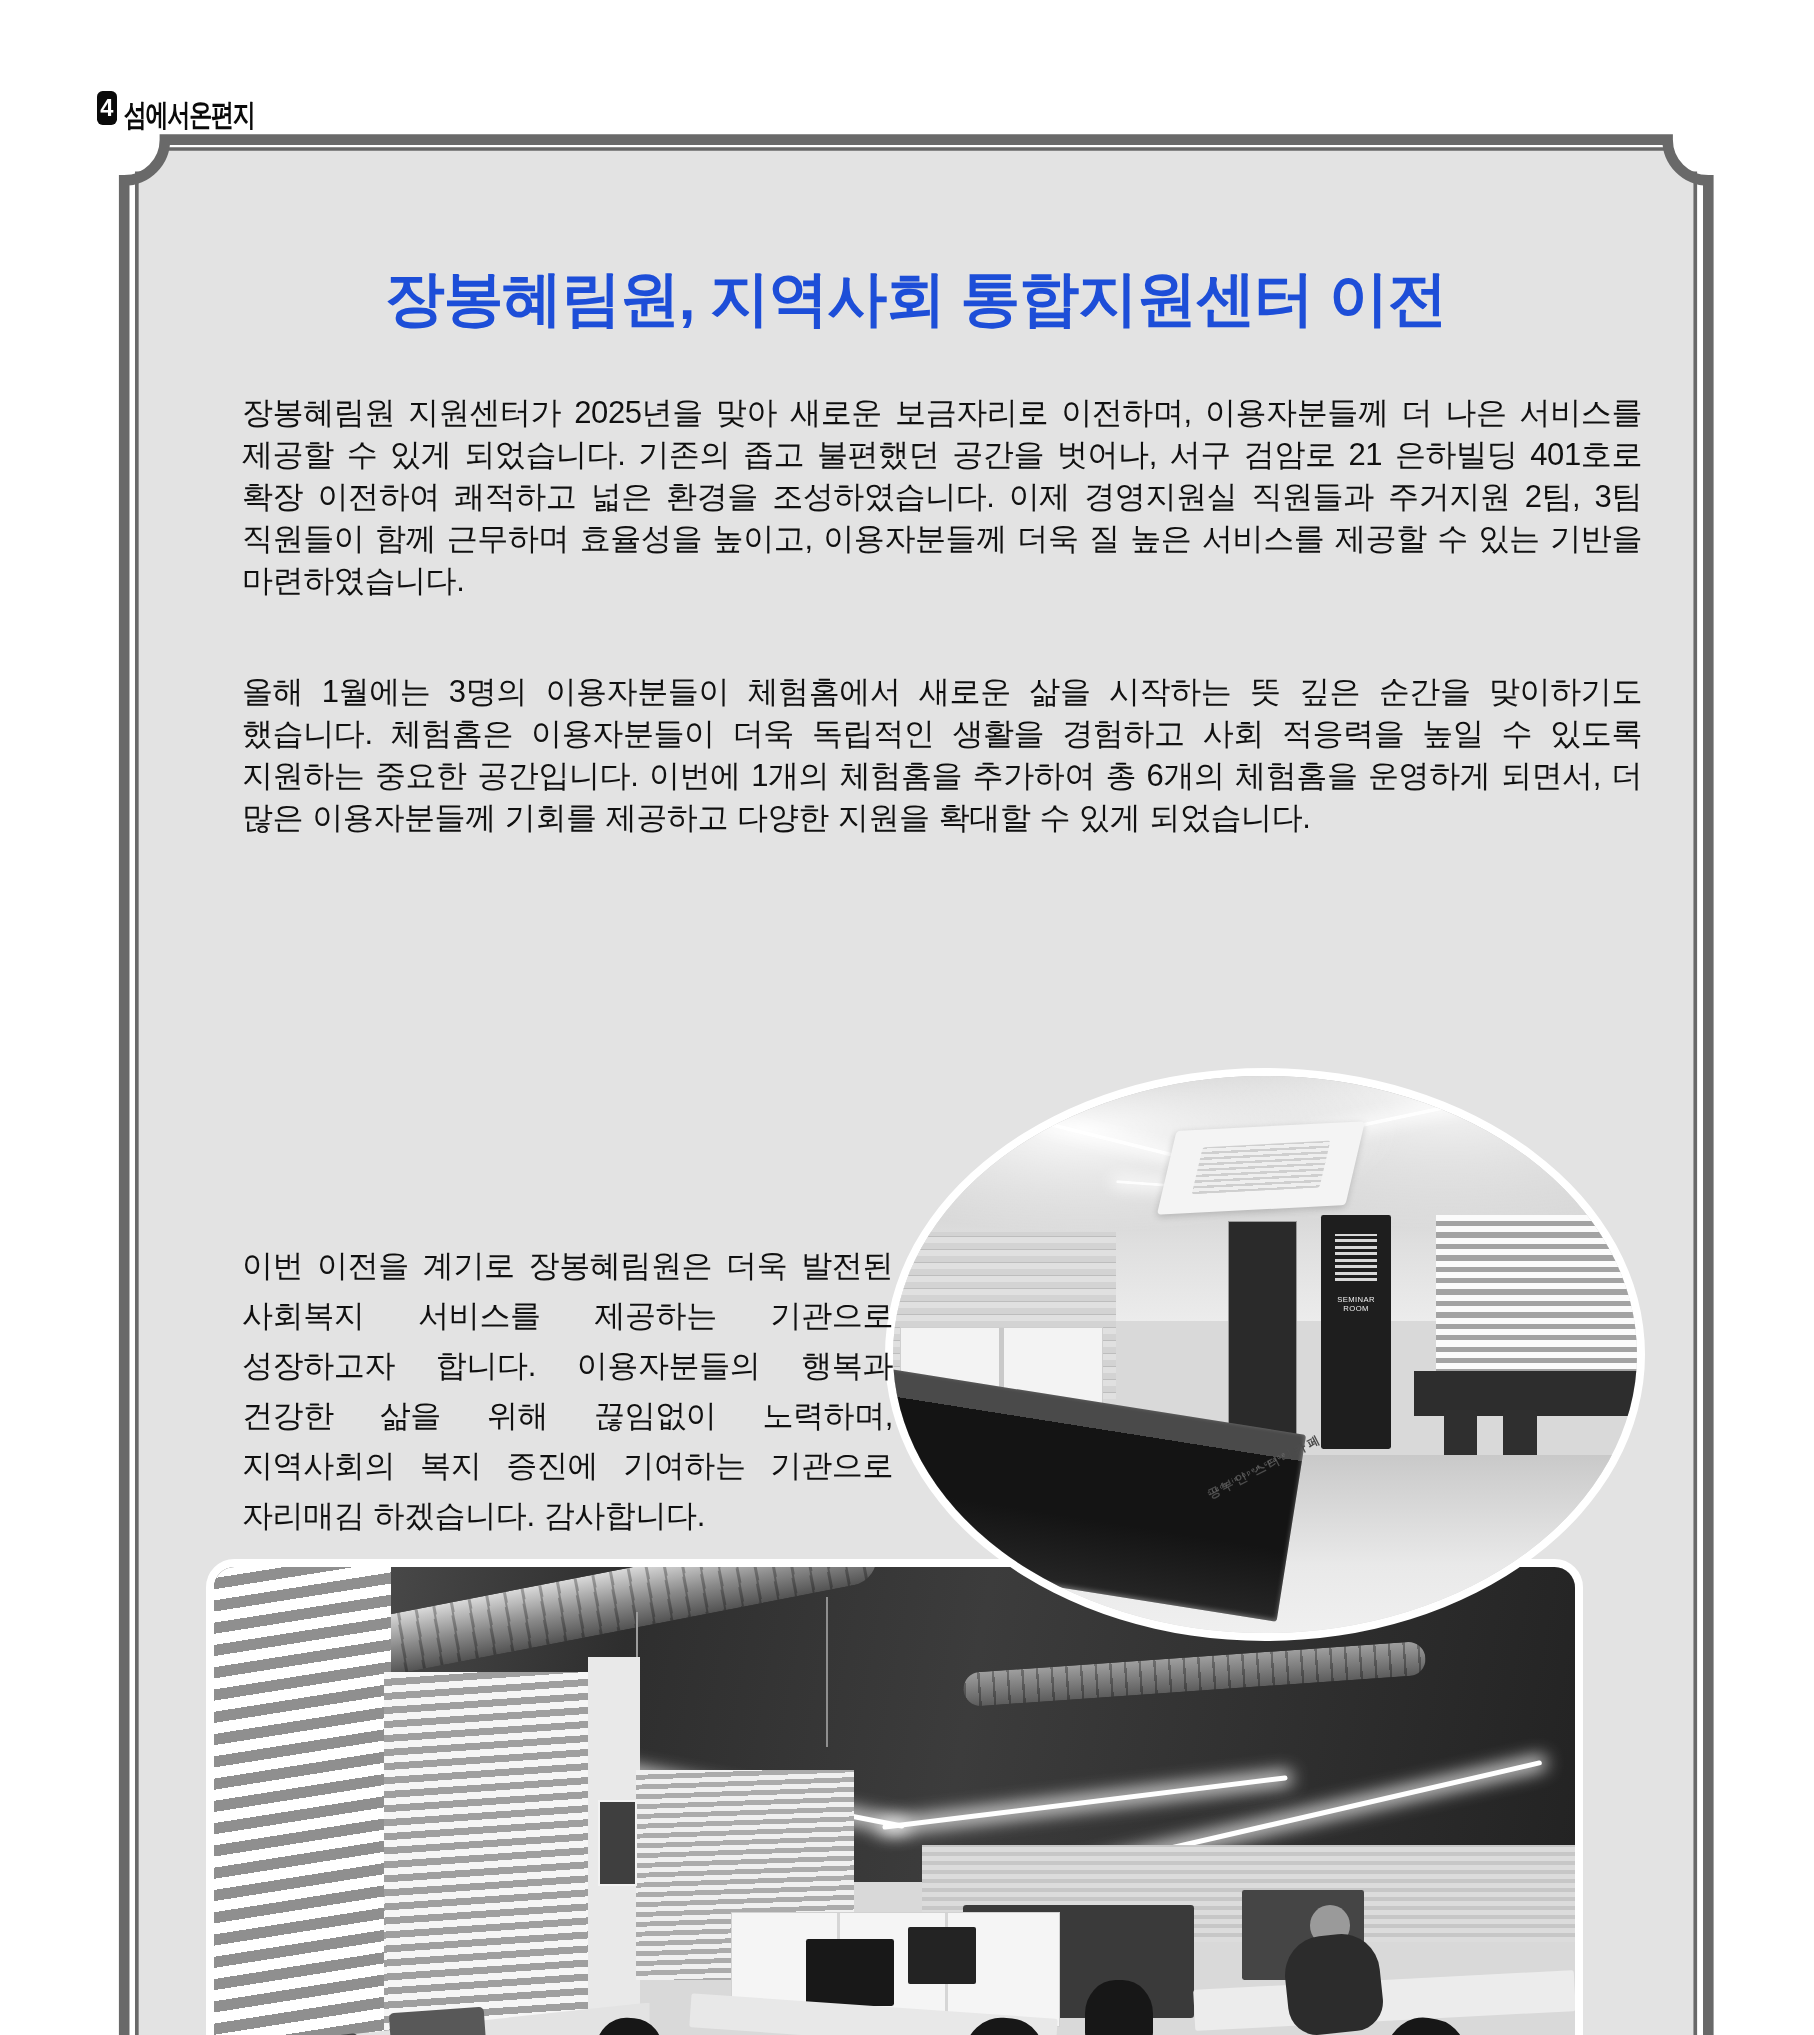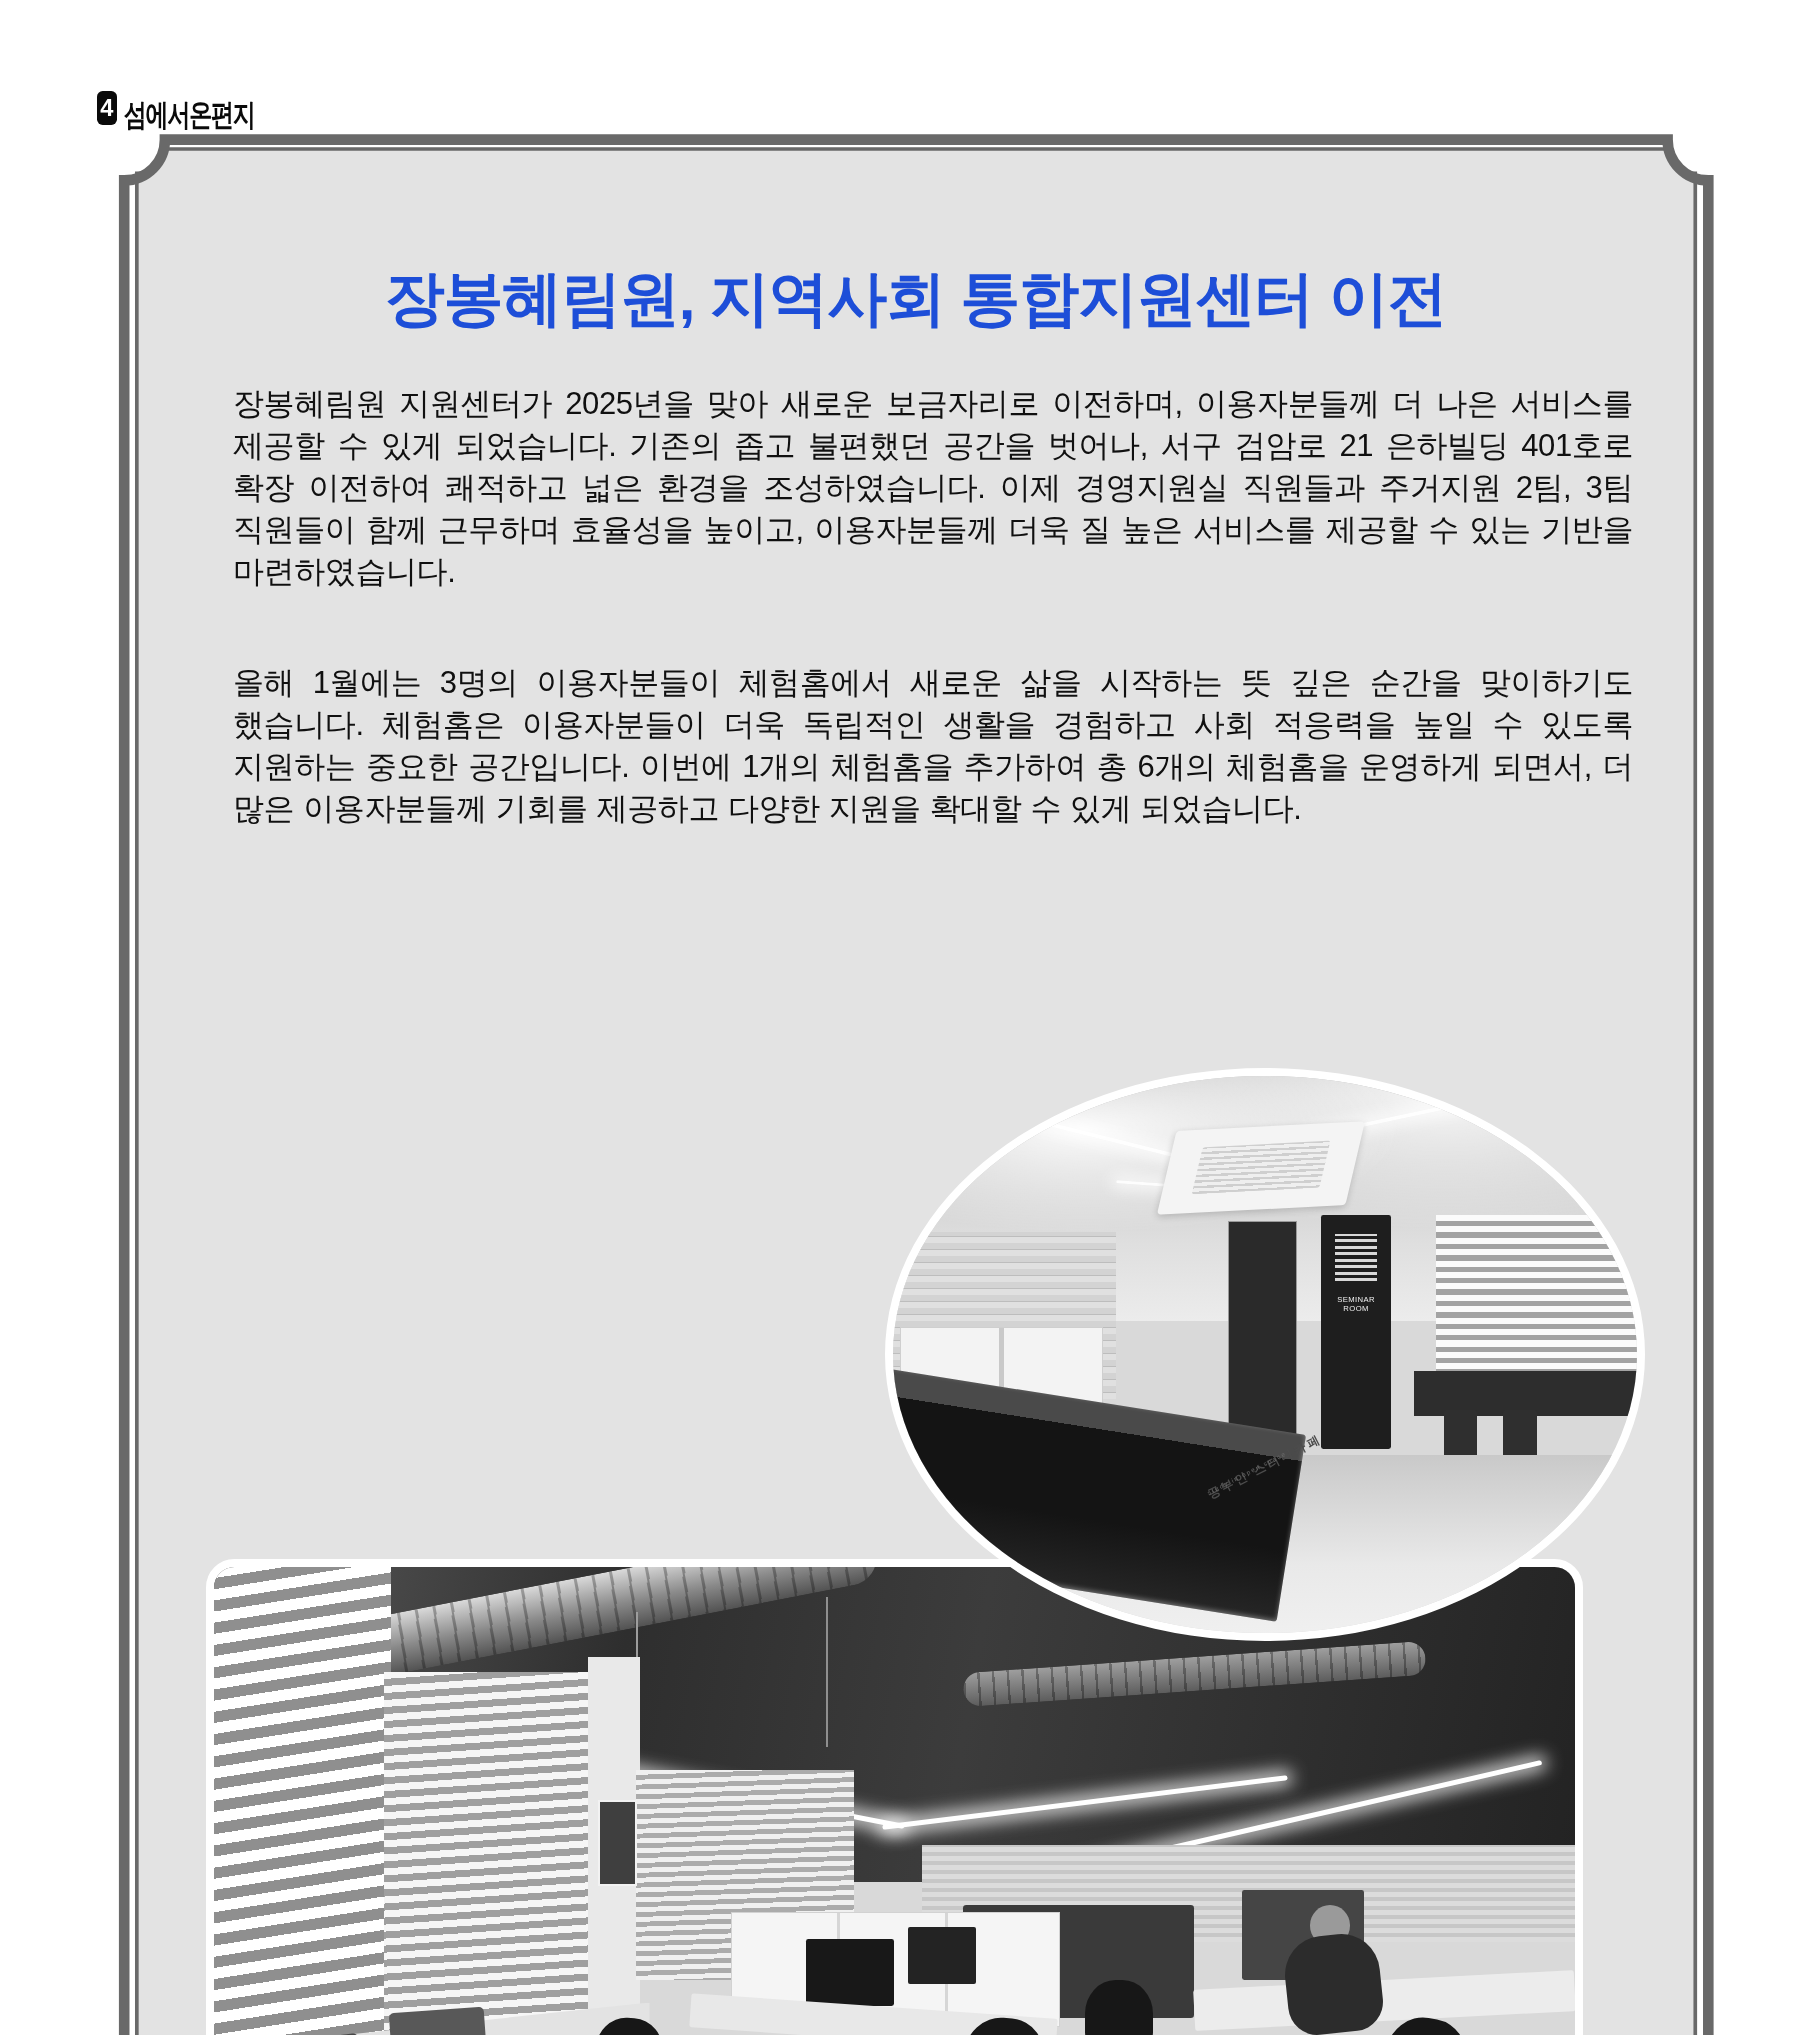--- a/index.html
+++ b/index.html
@@ -35,21 +35,21 @@
   }
   .article-byline{
     position:absolute;left:230px;top:326px;width:1394px;
     text-align:right;font-size:23px;color:#1a1a1a;z-index:4;
   }
   .para{
     position:absolute;left:230px;width:1400px;
     font-size:31px;line-height:42px;color:#101010;
     text-align:justify;text-align-last:left;
     word-break:keep-all;letter-spacing:-0.4px;word-spacing:0.8px;
-    margin:3px;z-index:4;
+    margin:12px;z-index:4;
   }
   .p1{top:380px;}
   .p2{top:659px;}
   .p3{top:950px;}
   .p4{top:1229px;width:651px;line-height:50px;}
   .oval-cut{
     float:right;width:529px;height:252px;
     shape-outside:inset(134px 0 0 0);
   }
   
@@ -157,20 +157,21 @@
       <span>4</span>
     </div>
     <div class="masthead-word">섬에서온편지</div>
   </div>
 
   <h1 class="article-title">장봉혜림원, 지역사회 통합지원센터 이전</h1>
 
   <p class="para p1">장봉혜림원 지원센터가 2025년을 맞아 새로운 보금자리로 이전하며, 이용자분들께 더 나은 서비스를 제공할 수 있게 되었습니다. 기존의 좁고 불편했던 공간을 벗어나, 서구 검암로 21 은하빌딩 401호로 확장 이전하여 쾌적하고 넓은 환경을 조성하였습니다. 이제 경영지원실 직원들과 주거지원 2팀, 3팀 직원들이 함께 근무하며 효율성을 높이고, 이용자분들께 더욱 질 높은 서비스를 제공할 수 있는 기반을 마련하였습니다.</p>
   <p class="para p2">올해 1월에는 3명의 이용자분들이 체험홈에서 새로운 삶을 시작하는 뜻 깊은 순간을 맞이하기도 했습니다. 체험홈은 이용자분들이 더욱 독립적인 생활을 경험하고 사회 적응력을 높일 수 있도록 지원하는 중요한 공간입니다. 이번에 1개의 체험홈을 추가하여 총 6개의 체험홈을 운영하게 되면서, 더 많은 이용자분들께 기회를 제공하고 다양한 지원을 확대할 수 있게 되었습니다.</p>
   <p class="para p3"><span class="oval-cut"></span></p>
+  <p class="para p4">이번 이전을 계기로 장봉혜림원은 더욱 발전된 사회복지 서비스를 제공하는 기관으로 성장하고자 합니다. 이용자분들의 행복과 건강한 삶을 위해 끊임없이 노력하며, 지역사회의 복지 증진에 기여하는 기관으로 자리매김 하겠습니다. 감사합니다.</p>
 
   <div class="photo main-photo">
     <div class="bp-ceiling"></div>
     <div class="bp-duct"></div>
     <div class="bp-duct2"></div>
     <div class="bp-hanger"></div>
     <div class="bp-hanger2"></div>
     <div class="bp-strip bp-l1"></div>
     <div class="bp-strip bp-l2"></div>
     <div class="bp-strip bp-l3"></div>

